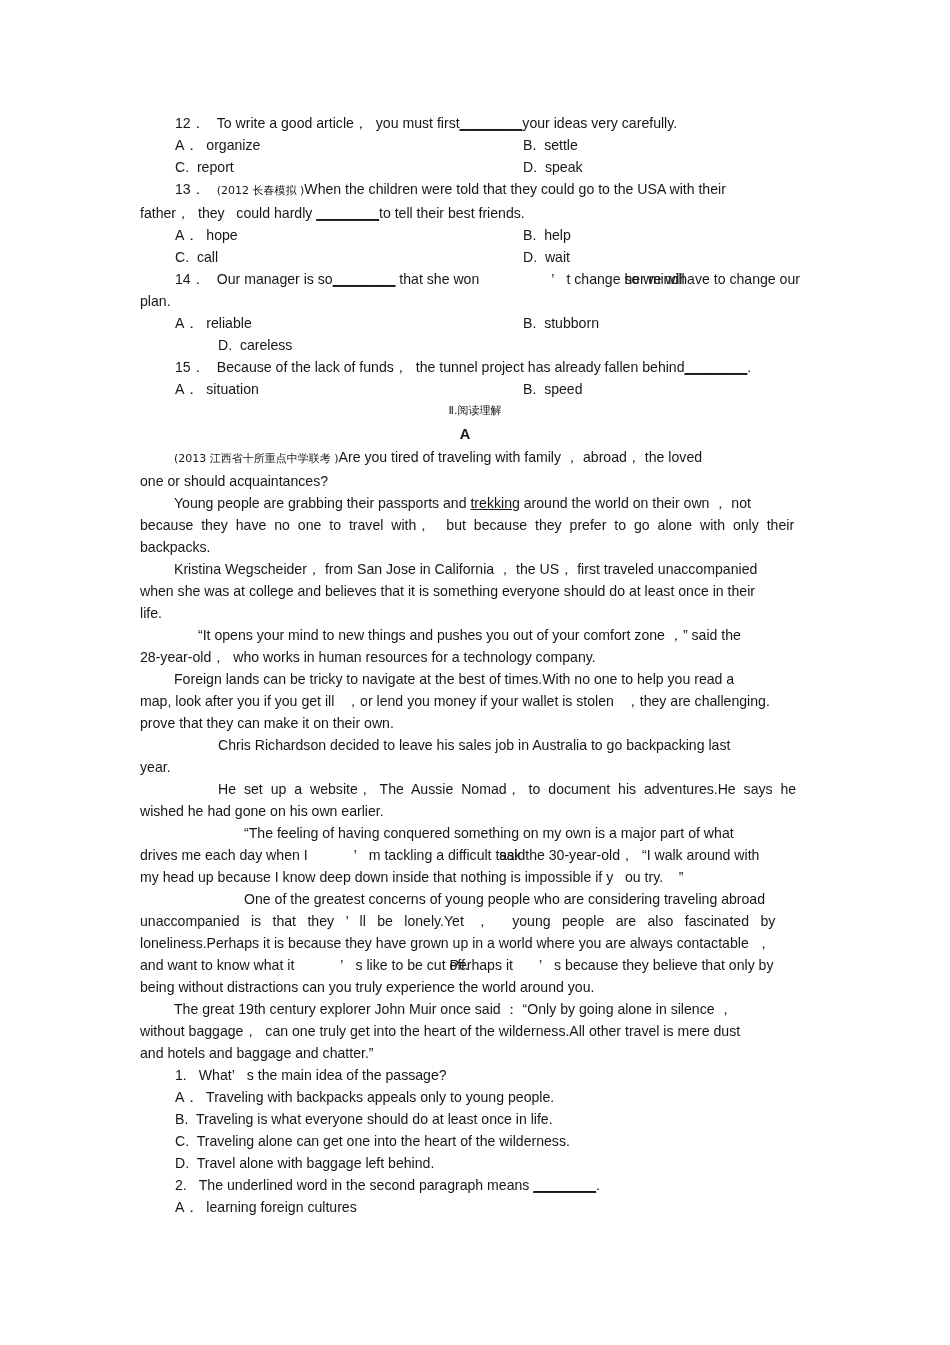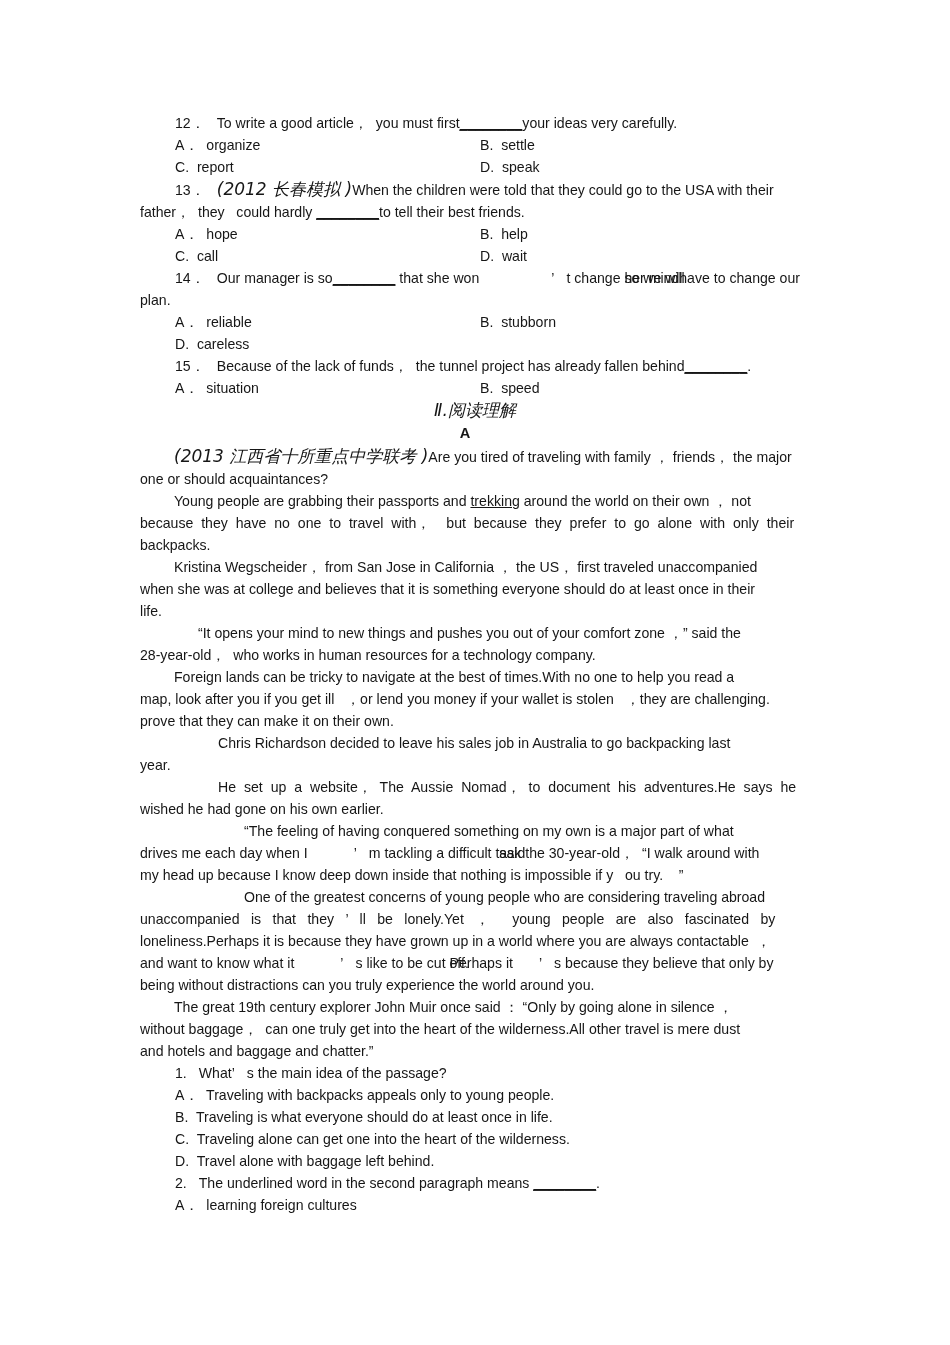--- a/index.html
+++ b/index.html
@@ -49,20 +49,21 @@
     padding-left: 35px;
   }
   .opt-left {
     width: 305px;
     flex: 0 0 305px;
     white-space: pre;
   }
   .opt-right {
     flex: 1 1 auto;
     white-space: pre;
+    margin-left: 43px;
   }
   
   .sec-head {
     font-size: 14.1px;
     line-height: 22px;
     padding-left: 0;
     white-space: pre;
     text-align: center;
   }
   .center-head {
@@ -119,22 +120,21 @@
     visibility: hidden;
   }
   .overlap .ov {
     position: absolute;
     left: 0;
     top: 0;
     white-space: pre;
   }
   .cjk {
     font-family: "DejaVu Sans", sans-serif;
-    font-size: 17px;
-    font-style: italic;
+    font-size: 11px;
   }
 </style>
 </head>
 <body>
 
 <div class="page">
   <div class="content">
 
     <div class="q-line"><span>12．</span><span class="gap-sm"></span><span>To write a good article，  you must first</span><span class="blank">________</span><span>your ideas very carefully.</span></div>
 
@@ -174,21 +174,21 @@
 
     <div class="opt-row">
       <span class="opt-left">A．  situation</span>
       <span class="opt-right">B.  speed</span>
     </div>
 
     <div class="sec-head cjk">Ⅱ.阅读理解</div>
 
     <div class="center-head">A</div>
 
-    <div class="para"><span class="lead"></span><span class="cjk">(2013 江西省十所重点中学联考    )</span><span>Are you tired of traveling with family    ，  friends，  the major</span></div>
+    <div class="para"><span class="lead"></span><span class="cjk">(2013 江西省十所重点中学联考    )</span><span>Are you tired of traveling with family    ，  abroad，  the loved</span></div>
     <div class="cont-line">one or should acquaintances?</div>
 
     <div class="para"><span class="lead"></span><span>Young people are grabbing their passports and </span><span class="u">trekking</span><span> around the world on their own    ，  not</span></div>
     <div class="cont-line spread">because they have no one to travel with，  but because they prefer to go alone with only their</div>
     <div class="cont-line">backpacks.</div>
 
     <div class="para"><span class="lead"></span><span>Kristina Wegscheider，  from San Jose in California  ，  the US，  first traveled unaccompanied</span></div>
     <div class="cont-line">when she was at college and believes that it is something everyone should do at least once in their</div>
     <div class="cont-line">life.</div>
 

